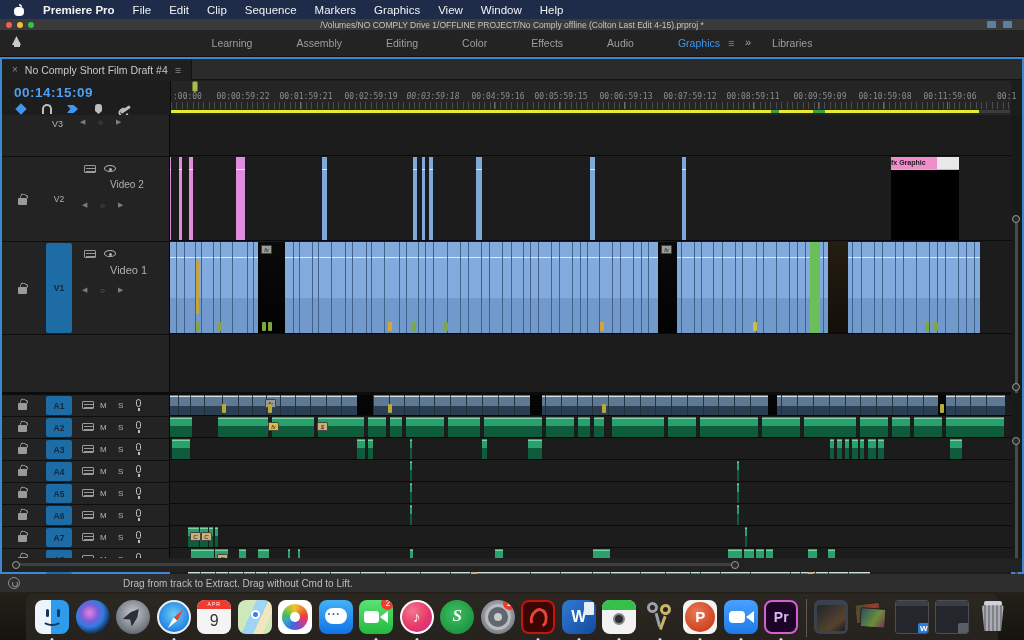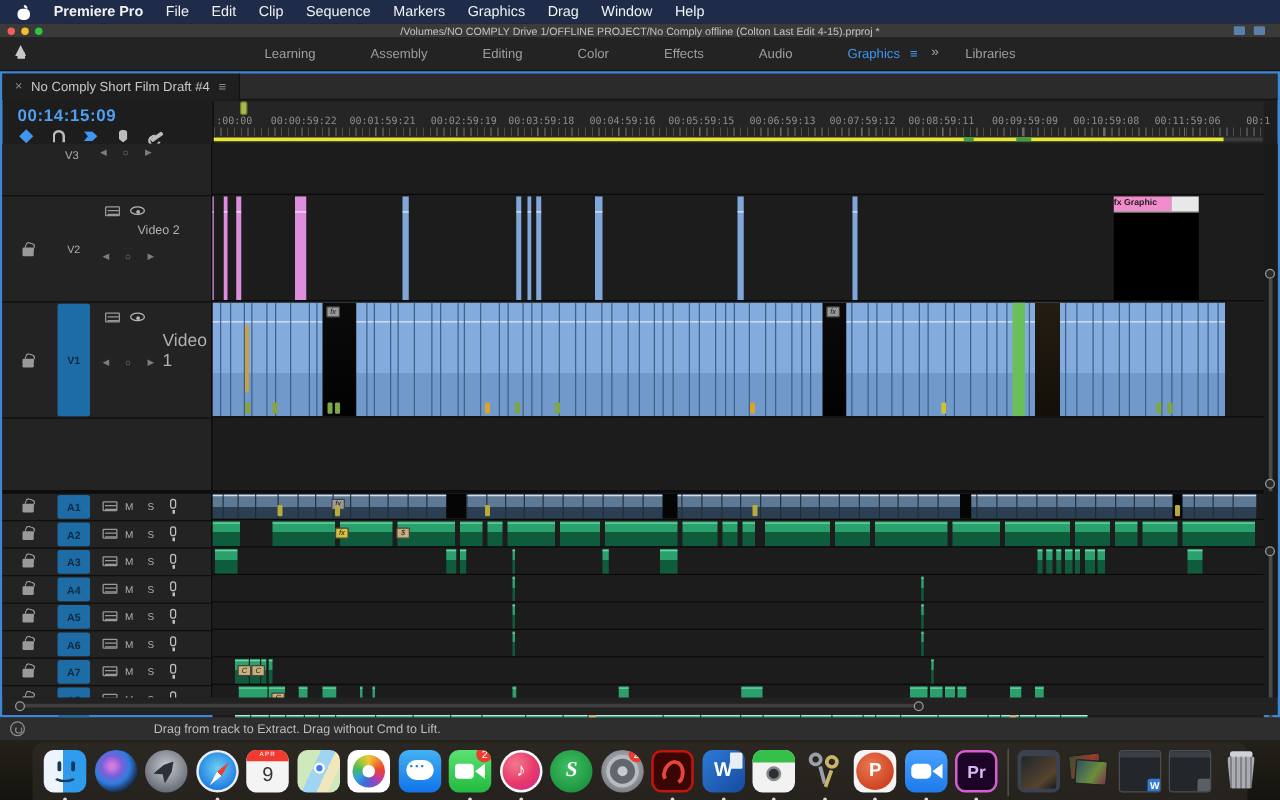--- a/index.html
+++ b/index.html
@@ -230,21 +230,21 @@
           <span class="body"></span>
         </span>
       <span class="mb-app">Premiere Pro</span>
       <span id="mb-items" style="display: inline-flex; gap: 18px;">
           <span class="mb-item">File</span>
           <span class="mb-item">Edit</span>
           <span class="mb-item">Clip</span>
           <span class="mb-item">Sequence</span>
           <span class="mb-item">Markers</span>
           <span class="mb-item">Graphics</span>
-          <span class="mb-item">Drag</span>
+          <span class="mb-item">View</span>
           <span class="mb-item">Window</span>
           <span class="mb-item">Help</span>
         </span>
     </div>
   </div>
 
   <div class="titlebar">
     <span class="tl-dot dot-red"></span>
     <span class="tl-dot dot-yel"></span>
     <span class="tl-dot dot-grn"></span>
@@ -301,21 +301,21 @@
         </span>
     </div>
 
     <div class="rhead">
       <span class="rmarker"></span>
       <div id="ruler-labels">
           <span class="rlab left" style="left: 2px;">:00:00</span>
           <span class="rlab" style="left: 72px;">00:00:59:22</span>
           <span class="rlab" style="left: 135px;">00:01:59:21</span>
           <span class="rlab" style="left: 200px;">00:02:59:19</span>
-          <span class="rlab" style="left: 262px;">00:03:59:18</span>
+          <span class="rlab" style="left: 262px; font-style: italic;">00:03:59:18</span>
           <span class="rlab" style="left: 327px;">00:04:59:16</span>
           <span class="rlab" style="left: 390px;">00:05:59:15</span>
           <span class="rlab" style="left: 455px;">00:06:59:13</span>
           <span class="rlab" style="left: 519px;">00:07:59:12</span>
           <span class="rlab" style="left: 582px;">00:08:59:11</span>
           <span class="rlab" style="left: 649px;">00:09:59:09</span>
           <span class="rlab" style="left: 714px;">00:10:59:08</span>
           <span class="rlab" style="left: 779px;">00:11:59:06</span>
           <span class="rlab left" style="left: 826px;">00:1</span>
         </div>
@@ -386,21 +386,21 @@
             <div style="position: absolute; left: 0px; top: 0px; width: 46px; height: 12px; background: rgb(240, 140, 204); font-size: 7px; color: rgb(34, 34, 34); font-weight: bold; line-height: 12px;">  fx  Graphic</div>
             <div style="position: absolute; left: 46px; top: 0px; width: 22px; height: 12px; background: rgb(232, 232, 232);"></div>
             <div class="tline" style="top: 12px;"></div>
           </div>
         </div>
         <div class="hdr" style="top: 127px; height: 93px;">
           <div class="lock" style="top: 44.5px;"></div>
           <div class="tbtn blue" style="top: 1px; height: 90px;">V1</div>
           <div class="sync" style="left: 82px; top: 8px;"></div>
           <div class="eye" style="left: 102px; top: 8px;"></div>
-          <div class="trklab" style="left: 108px; top: 22px; font-size: 14px; margin-left: 20px;">Video 1</div>
+          <div class="trklab" style="left: 108px; top: 22px; font-size: 11px;">Video 1</div>
           <div class="arr" style="left: 80px; top: 44px;">◀</div>
           <div class="arr" style="left: 98px; top: 44px; font-size: 8px;">○</div>
           <div class="arr" style="left: 116px; top: 44px;">▶</div>
         </div>
         <div class="lane" style="top: 127px; height: 92px;">
           <div class="clip" style="left: 0px; width: 810px; background: linear-gradient(rgb(132, 171, 221) 0px, rgb(132, 171, 221) 62%, rgb(113, 153, 204) 62%, rgb(113, 153, 204) 100%);">
             <div class="tline" style="top: 15px;"></div>
           </div>
           <div class="cut" style="left: 6px; background: rgb(58, 90, 128);"></div>
           <div class="cut" style="left: 14px; background: rgb(58, 90, 128);"></div>

